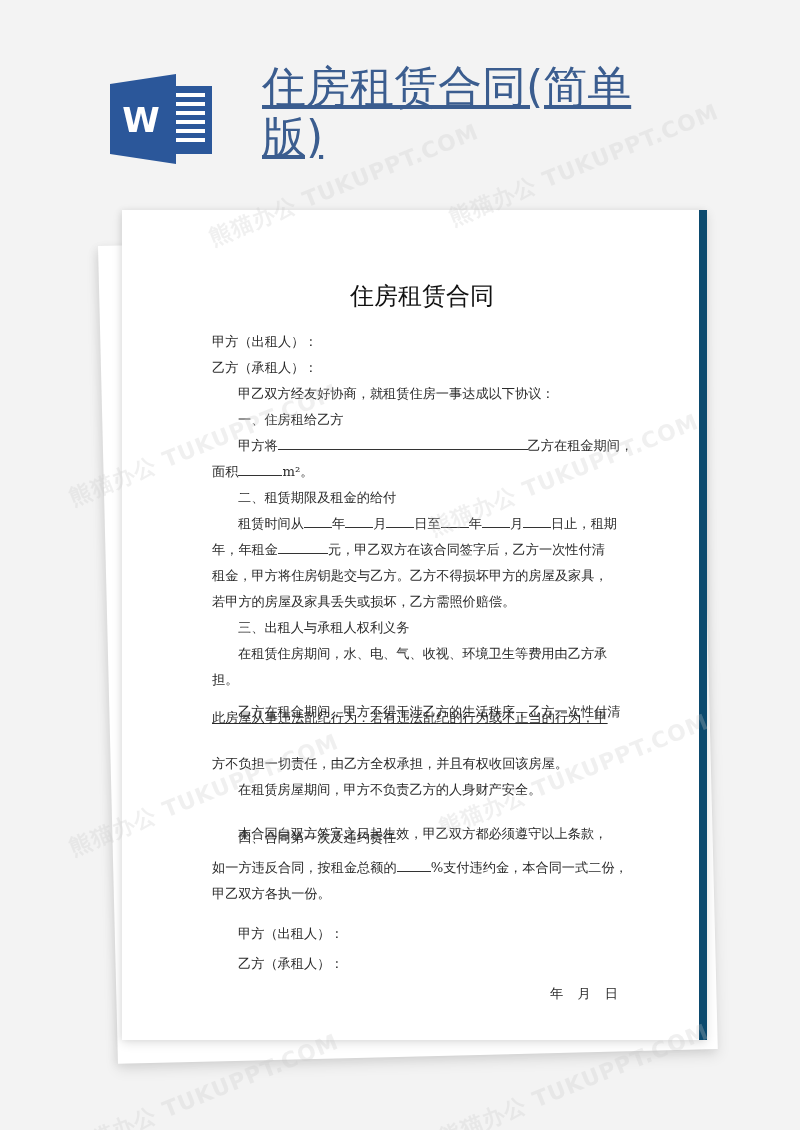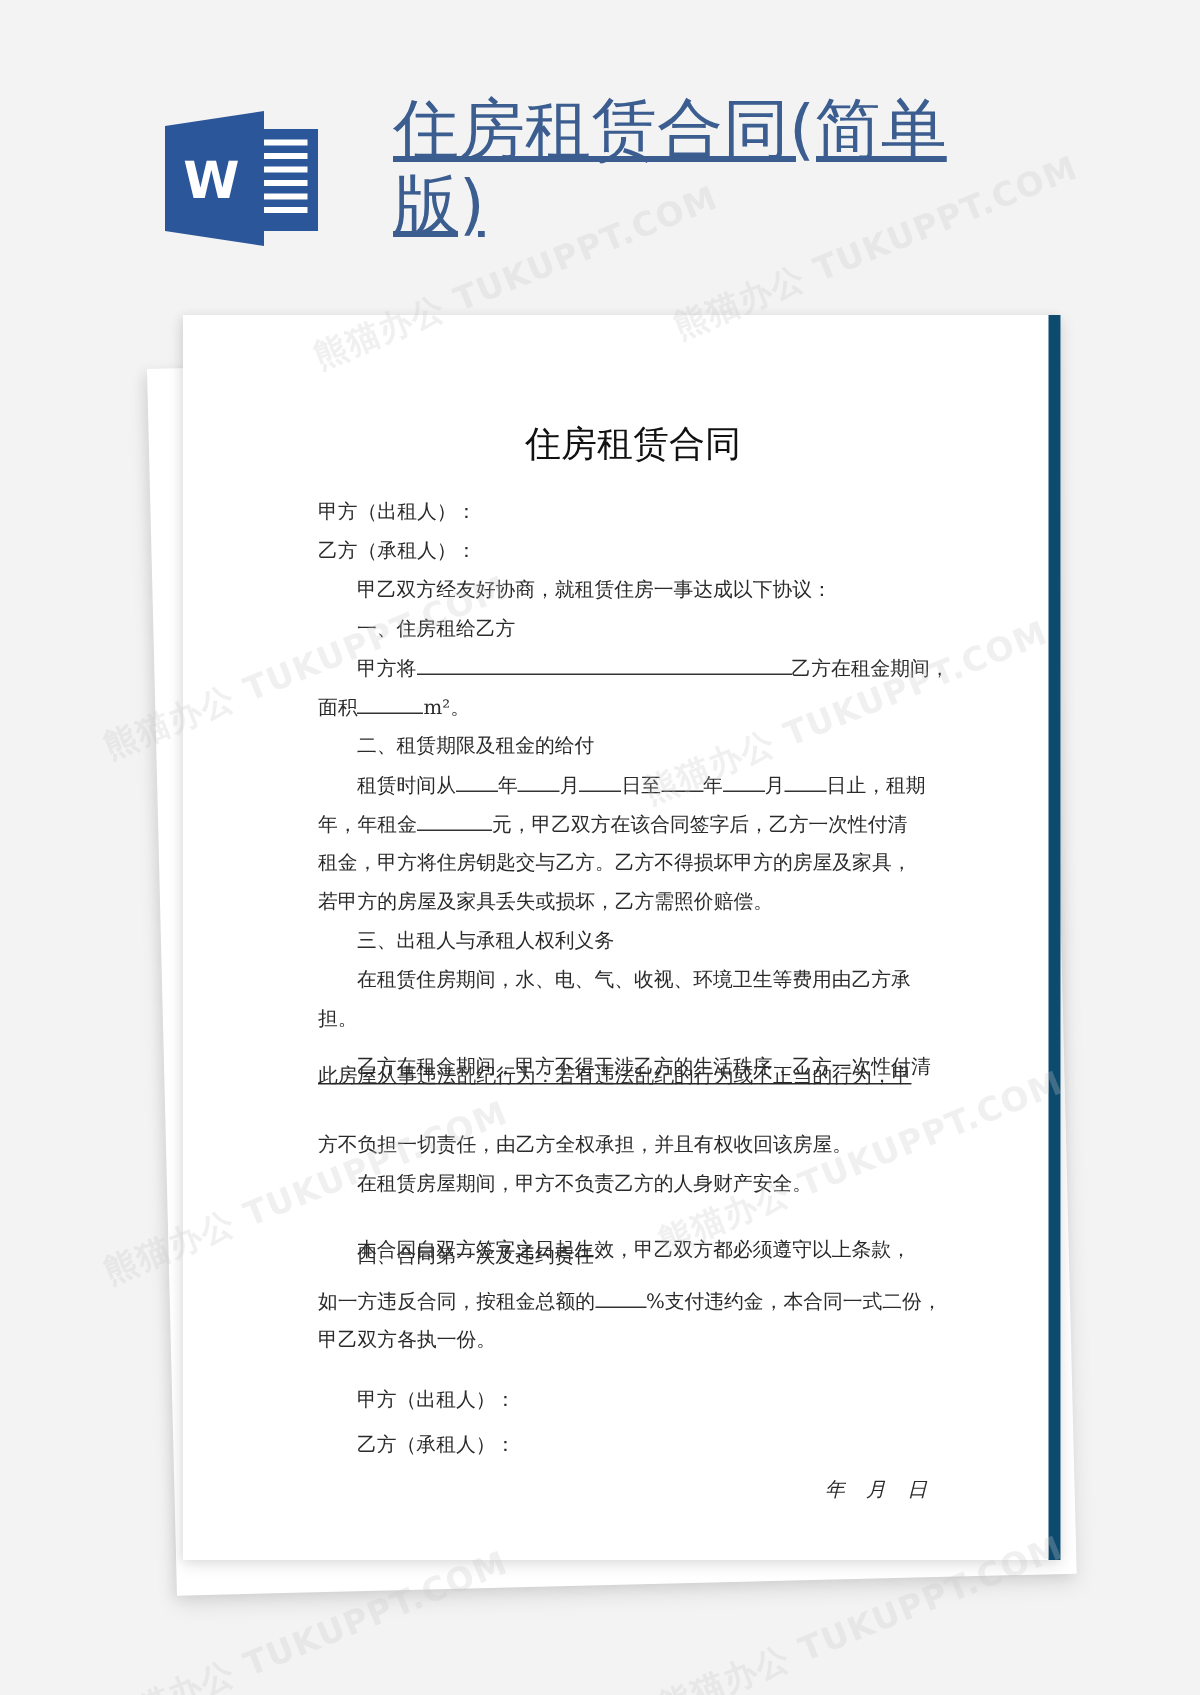--- a/index.html
+++ b/index.html
@@ -103,21 +103,20 @@
       display: inline-block;
       border-bottom: 1px solid #333;
       height: 12px;
       vertical-align: baseline;
     }
     .right-date {
       position: absolute;
       white-space: nowrap;
       line-height: 18px;
       word-spacing: 10px;
-      font-style: italic;
     }
   </style>
 </head>
 <body>
 
 <div class="header">
   <svg class="word-icon" viewBox="0 0 108 90">
     <rect x="46" y="12" width="58" height="68" fill="#2b579a"></rect>
     <rect x="52" y="19" width="45" height="4" fill="#ffffff"></rect>
     <rect x="52" y="28" width="45" height="4" fill="#ffffff"></rect>

